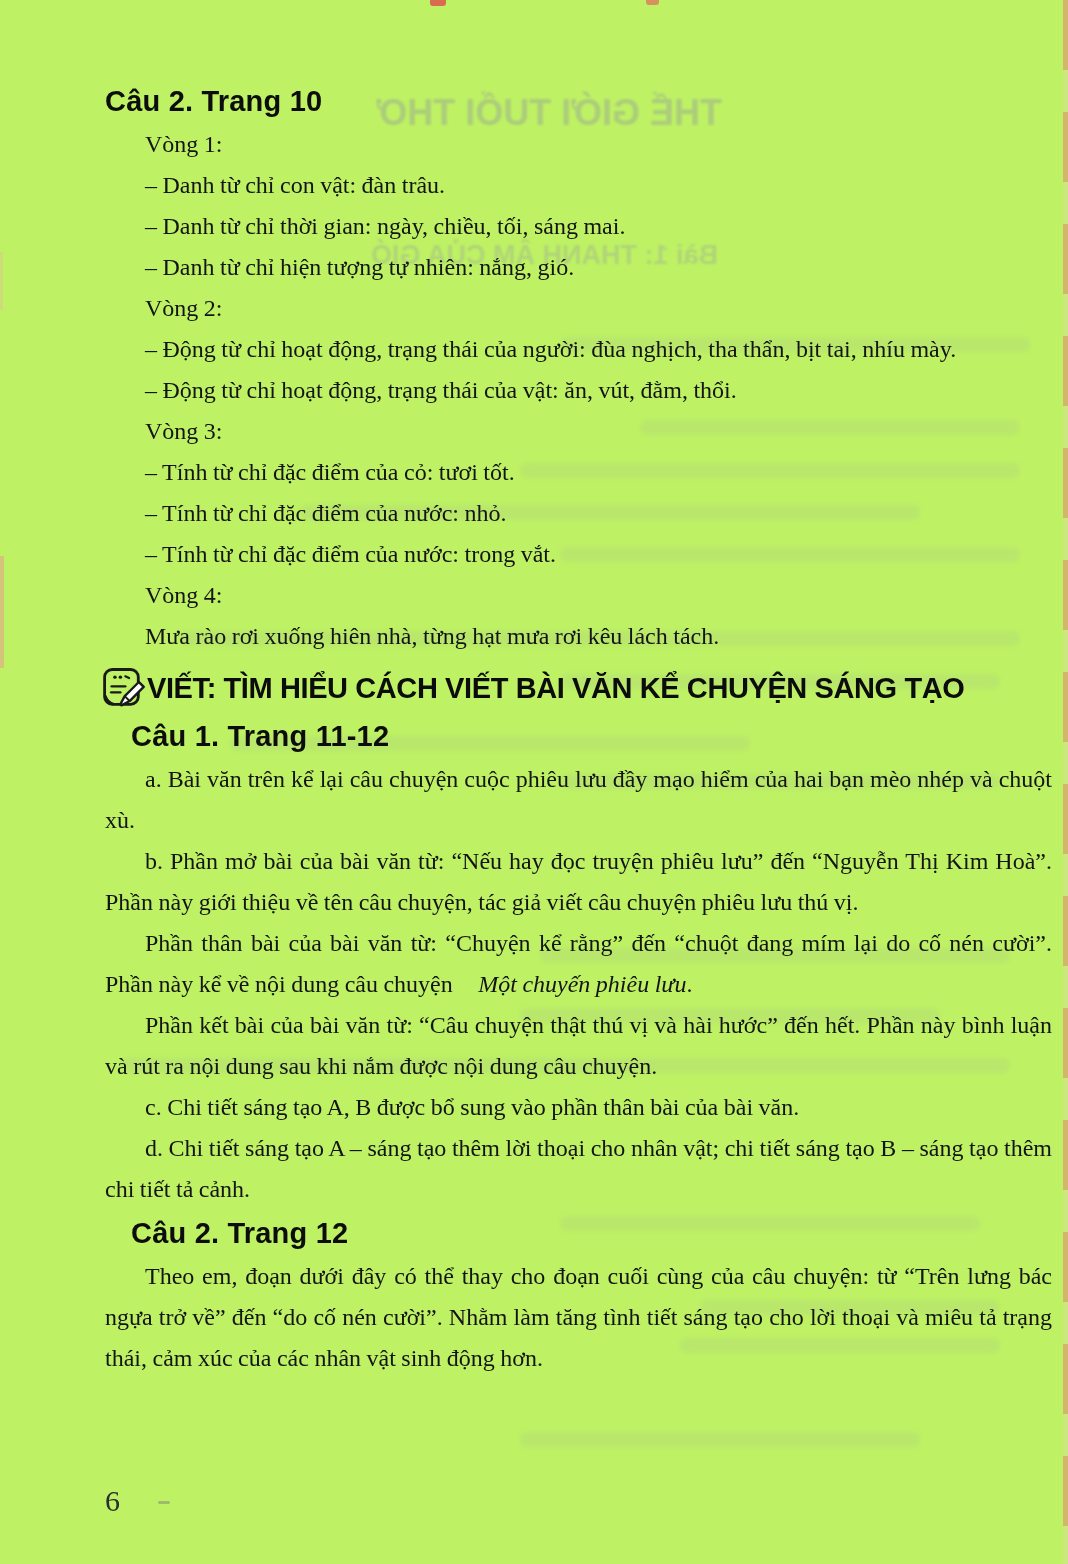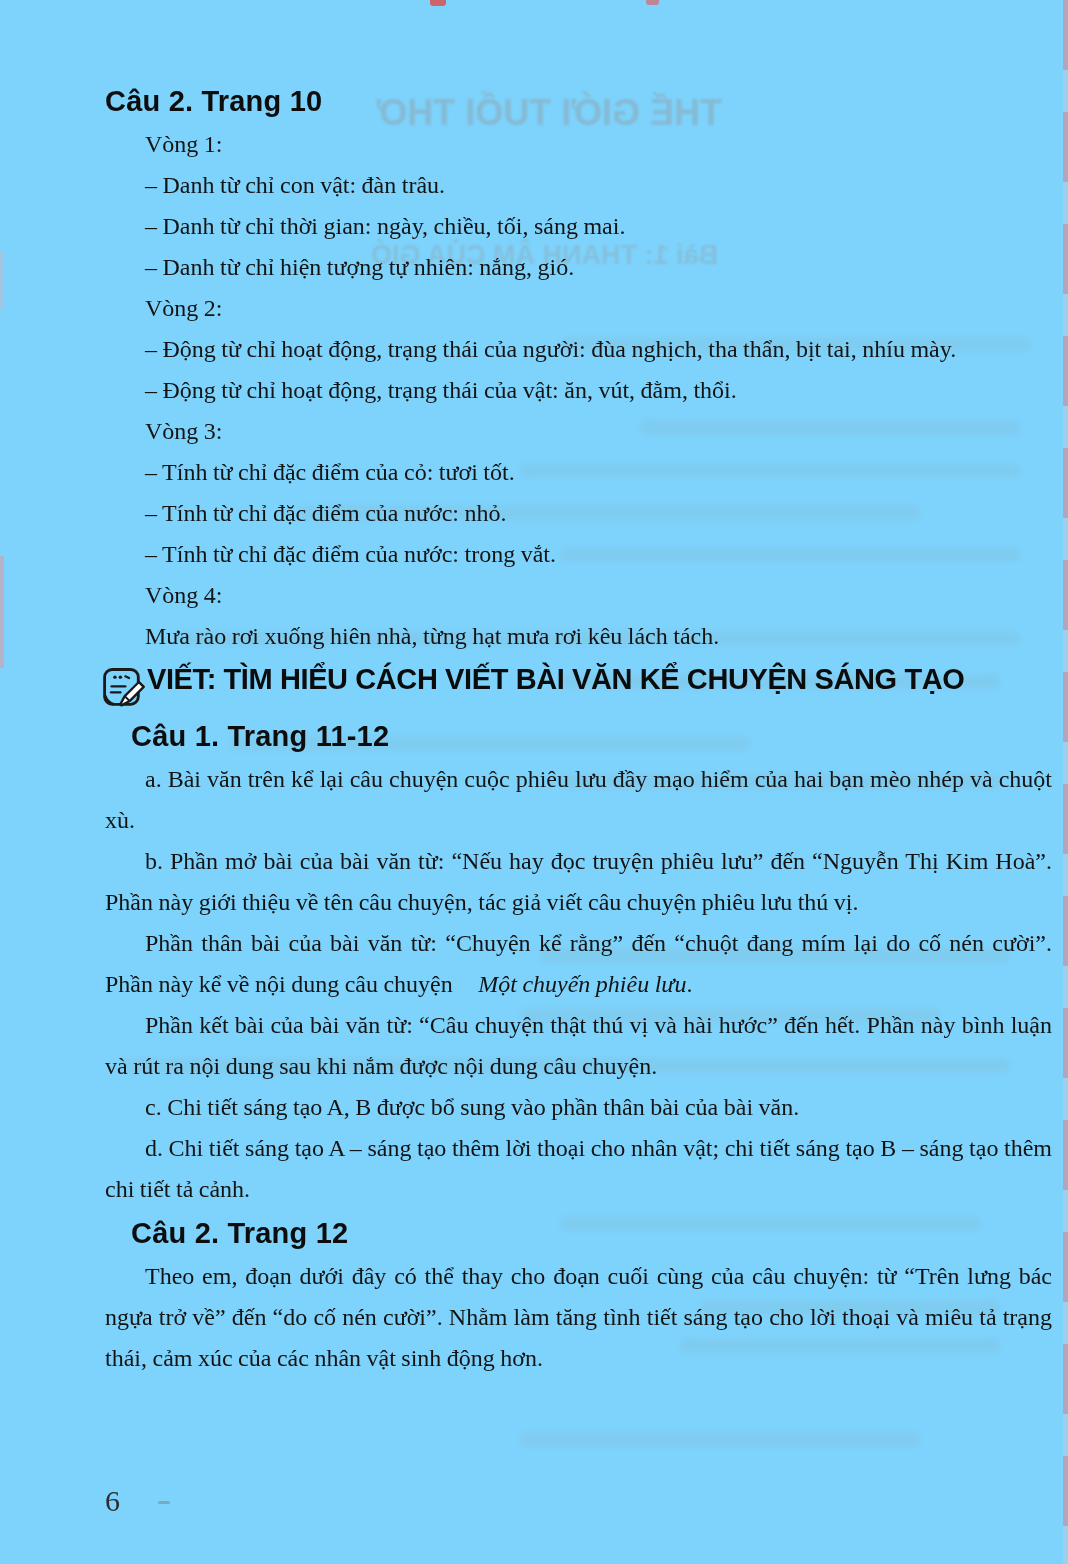--- a/index.html
+++ b/index.html
@@ -1,20 +1,20 @@
 <!DOCTYPE html>
 <html><head>
 <meta charset="utf-8">
 <style>
   html,body{margin:0;padding:0;background:#e8e8e8;}
   .page{
     position:relative;
     width:1068px;height:1564px;
     margin:0 auto;
-    background:#7dd3fc;
+    background:#bef264;
     overflow:hidden;
     font-family:"Liberation Serif", serif;
     color:#141414;
   }
   
   .content{
     position:absolute;
     left:105px;top:84px;
     width:947px;
   }
@@ -33,20 +33,21 @@
     line-height:41px;
     margin:0;
     text-align:justify;
     text-indent:40px;
     word-spacing:-0.5px;
   }
   p.body .ital{font-style:italic;margin-left:20px;}
   
   .viet{
     display:flex;
+    align-items:center;
     margin:6px 0 4px 0;
     height:50px;
   }
   .viet .icon{
     flex:0 0 auto;
     width:50px;height:50px;
     margin-left:-8px;
   }
   .viet .label{
     font-family:"Liberation Sans", sans-serif;

